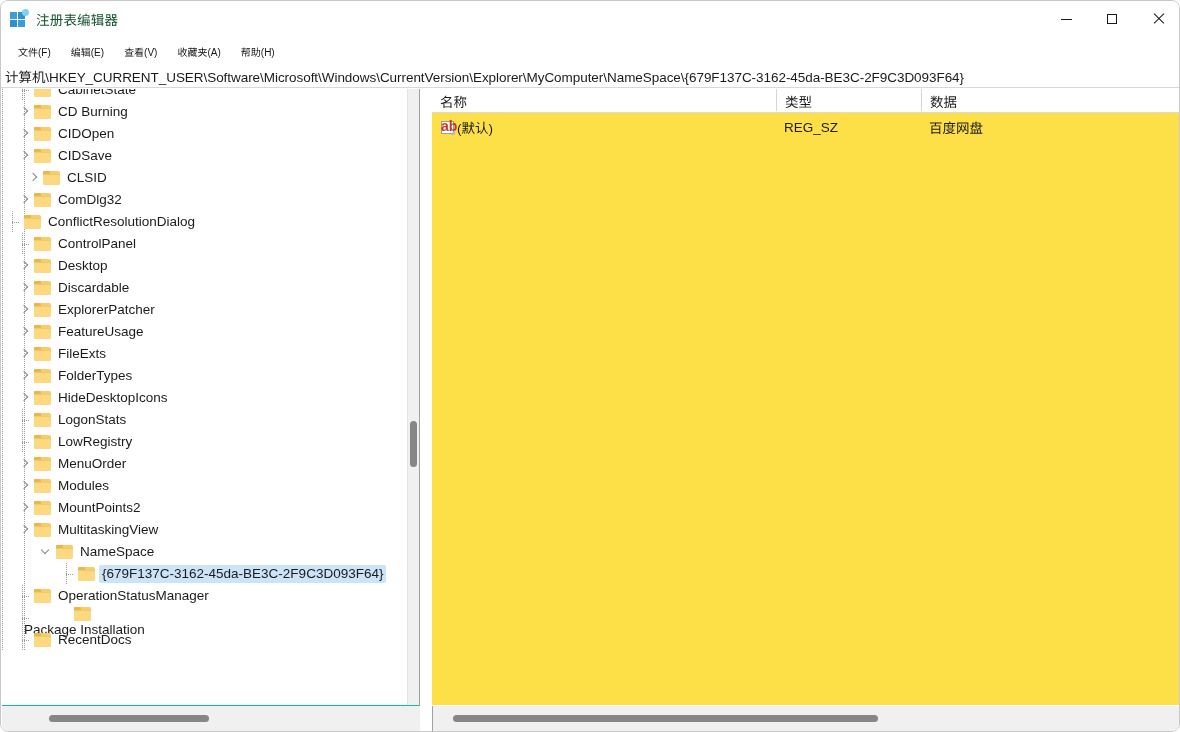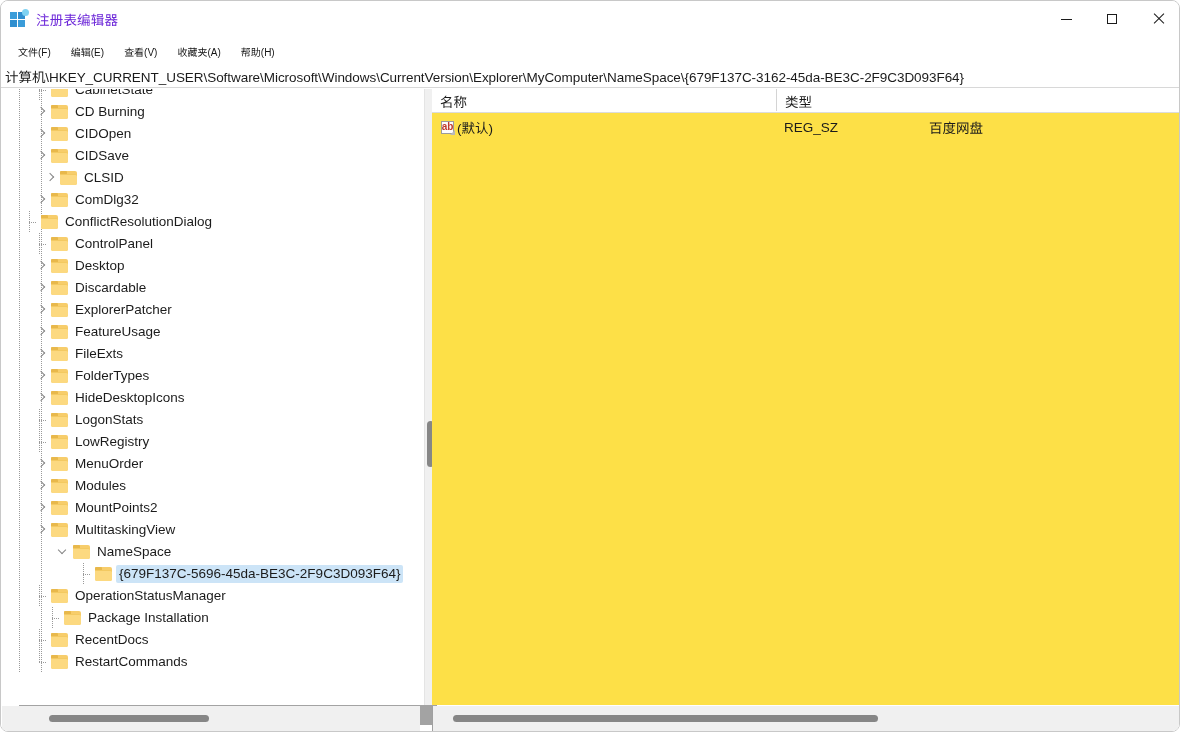--- a/index.html
+++ b/index.html
@@ -55,21 +55,21 @@
   #app-icon .g4 { left: 8px; top: 10px; width: 7px; height: 7px; background:#3a9cd9; }
   #app-icon .dot {
     position: absolute;
     right: -1px; top: -1px;
     width: 7px; height: 7px;
     background: #7fd2f2;
     border-radius: 50%;
   }
   #title-text {
     font-size: 13.5px;
-    color: #6d28d9;
+    color: #14532d;
     letter-spacing: 0.2px;
     white-space: nowrap;
   }
 
   #caption-buttons {
     position: absolute;
     right: 0; top: 0;
     height: 36px;
     display: flex;
   }
@@ -154,25 +154,24 @@
     height: 643px;
     background: #ffffff;
   }
 
   
   #tree-pane {
     position: absolute;
     left: 1px; top: 0;
     width: 418px;
     height: 636px;
-    background: #a3a3a3;
+    background: #14b8a6;
     border-right: 1px solid #a0a0a0;
     box-sizing: border-box;
     overflow: hidden;
-    margin-left: 17px;
   }
   #tree-viewport {
     position: absolute;
     left: 0; top: 0;
     width: 405px;
     height: 616px;
     overflow: hidden;
     background: #ffffff;
   }
   #tree-inner {
@@ -395,21 +394,21 @@
     width: 0; height: 0;
     border-left: 5px solid transparent;
     border-bottom: 5px solid #b9b9b9;
   }
   .ab-icon .ab {
     position: absolute;
     left: 1px; top: 0px;
     width: 13px;
     text-align: center;
     font-family: "Liberation Sans", "DejaVu Sans", sans-serif;
-    font-size: 10px;
+    font-size: 14px;
     font-weight: 700;
     color: #c0392b;
     line-height: 13px;
   }
 
   
   #list-hscroll {
     position: absolute;
     left: 431px; top: 617px;
     width: 748px;
@@ -756,40 +755,40 @@
                 <div class="elbow" style="left: 0px;">
                   <span class="v"></span>
                   <span class="h"></span>
                 </div>
                 <span style="display: inline-block; width: 17px; flex: 0 0 auto;"></span>
                 <span class="folder">
                   <span class="back"></span>
                   <span class="tab"></span>
                   <span class="front"></span>
                 </span>
-                <span class="tree-label" style="margin-left: 4px;">{679F137C-5696-45da-BE3C-2F9C3D093F64}</span>
+                <span class="tree-label" style="margin-left: 4px;">{679F137C-3162-45da-BE3C-2F9C3D093F64}</span>
               </div>
             </div>
             <div class="tree-row">
               <div class="row-hit" style="left: 15px;">
                 <div class="elbow" style="left: 0px;">
                   <span class="v"></span>
                   <span class="h"></span>
                 </div>
                 <span style="display: inline-block; width: 17px; flex: 0 0 auto;"></span>
                 <span class="folder">
                   <span class="back"></span>
                   <span class="tab"></span>
                   <span class="front"></span>
                 </span>
                 <span class="tree-label" style="margin-left: 4px;">OperationStatusManager</span>
               </div>
             </div>
             <div class="tree-row">
-              <div class="row-hit" style="left: 28px;">
+              <div class="row-hit" style="left: 15px; flex-direction: column;">
                 <div class="elbow" style="left: 0px;">
                   <span class="v"></span>
                   <span class="h"></span>
                 </div>
                 <span style="display: inline-block; width: 17px; flex: 0 0 auto;"></span>
                 <span class="folder">
                   <span class="back"></span>
                   <span class="tab"></span>
                   <span class="front"></span>
                 </span>
@@ -802,52 +801,38 @@
                   <span class="v"></span>
                   <span class="h"></span>
                 </div>
                 <span style="display: inline-block; width: 17px; flex: 0 0 auto;"></span>
                 <span class="folder">
                   <span class="back"></span>
                   <span class="tab"></span>
                   <span class="front"></span>
                 </span>
                 <span class="tree-label" style="margin-left: 4px;">RecentDocs</span>
-              </div>
-            </div>
-            <div class="tree-row">
-              <div class="row-hit" style="left: 15px;">
-                <div class="elbow last" style="left: 0px;">
-                  <span class="v"></span>
-                  <span class="h"></span>
-                </div>
-                <span style="display: inline-block; width: 17px; flex: 0 0 auto;"></span>
-                <span class="folder">
-                  <span class="back"></span>
-                  <span class="tab"></span>
-                  <span class="front"></span>
-                </span>
-                <span class="tree-label" style="margin-left: 4px;">RestartCommands</span>
               </div>
             </div>
           </div>
       </div>
       <div id="tree-vscroll">
         <div id="tree-vthumb"></div>
       </div>
     </div>
 
     <div id="tree-hscroll">
       <div id="tree-hthumb"></div>
     </div>
 
     <div id="list-pane">
       <div id="list-header">
         <div class="col-head col-name">名称</div>
         <div class="col-head col-type">类型</div>
+        <div class="col-head col-data">数据</div>
       </div>
       <div id="list-body">
           <div class="list-row">
             <div class="cell cell-name">
               <span class="ab-icon">
                 <span class="sheet"></span>
                 <span class="ab">ab</span>
                 <span class="corner"></span>
               </span>
               <span>(默认)</span>

